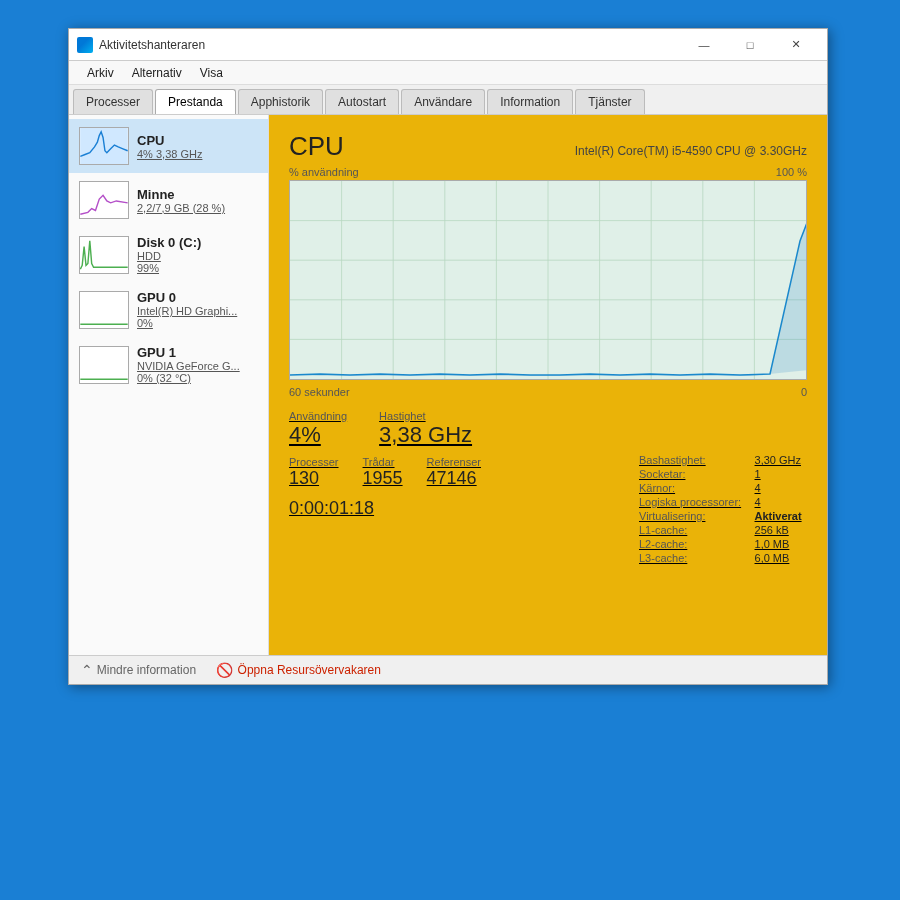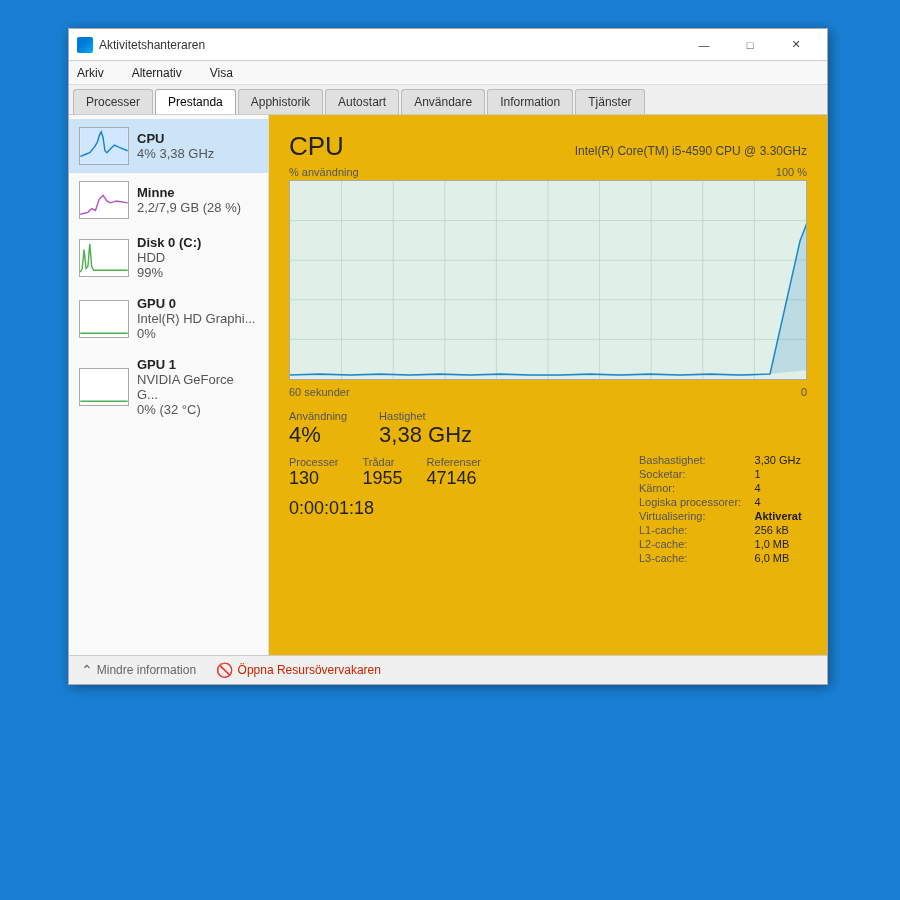--- a/index.html
+++ b/index.html
@@ -67,23 +67,23 @@
       color: #444;
       display: flex;
       align-items: center;
       justify-content: center;
     }
     .menu-bar {
       background: #f8f8f8;
       height: 24px;
       display: flex;
       align-items: center;
-      padding: 0 0;
+      padding: 0 10px;
       border-bottom: 1px solid #ddd;
-      gap: 12px;
+      gap: 2px;
     }
     .menu-item {
       padding: 2px 8px;
       font-size: 12px;
       color: #222;
       cursor: pointer;
       border-radius: 2px;
     }
     .tabs-bar {
       background: #f0f0f0;
@@ -150,22 +150,23 @@
     .sidebar-label {
       display: flex;
       flex-direction: column;
     }
     .sidebar-label-title {
       font-size: 13px;
       font-weight: 600;
       color: #222;
     }
     .sidebar-label-sub {
-      font-size: 13px;
+      font-size: 11px;
       color: #555;
+      text-decoration: underline;
     }
     .main-panel {
       flex: 1;
       padding: 16px 20px;
     }
     .cpu-header {
       display: flex;
       justify-content: space-between;
       align-items: baseline;
       margin-bottom: 4px;
@@ -258,20 +259,21 @@
     .chevron-up { color: #666; }
     .open-res { color: #cc2200; }
     .right-col {
       min-width: 180px;
       padding-left: 12px;
       padding-top: 44px;
     }
     .main-inner {
       display: flex;
       gap: 0;
+      text-decoration: underline;
     }
     .left-col {
       flex: 1;
     }
     .drifttid-block { margin-top: 4px; }
   </style>
 </head>
 <body>
 
 <div class="desktop">

